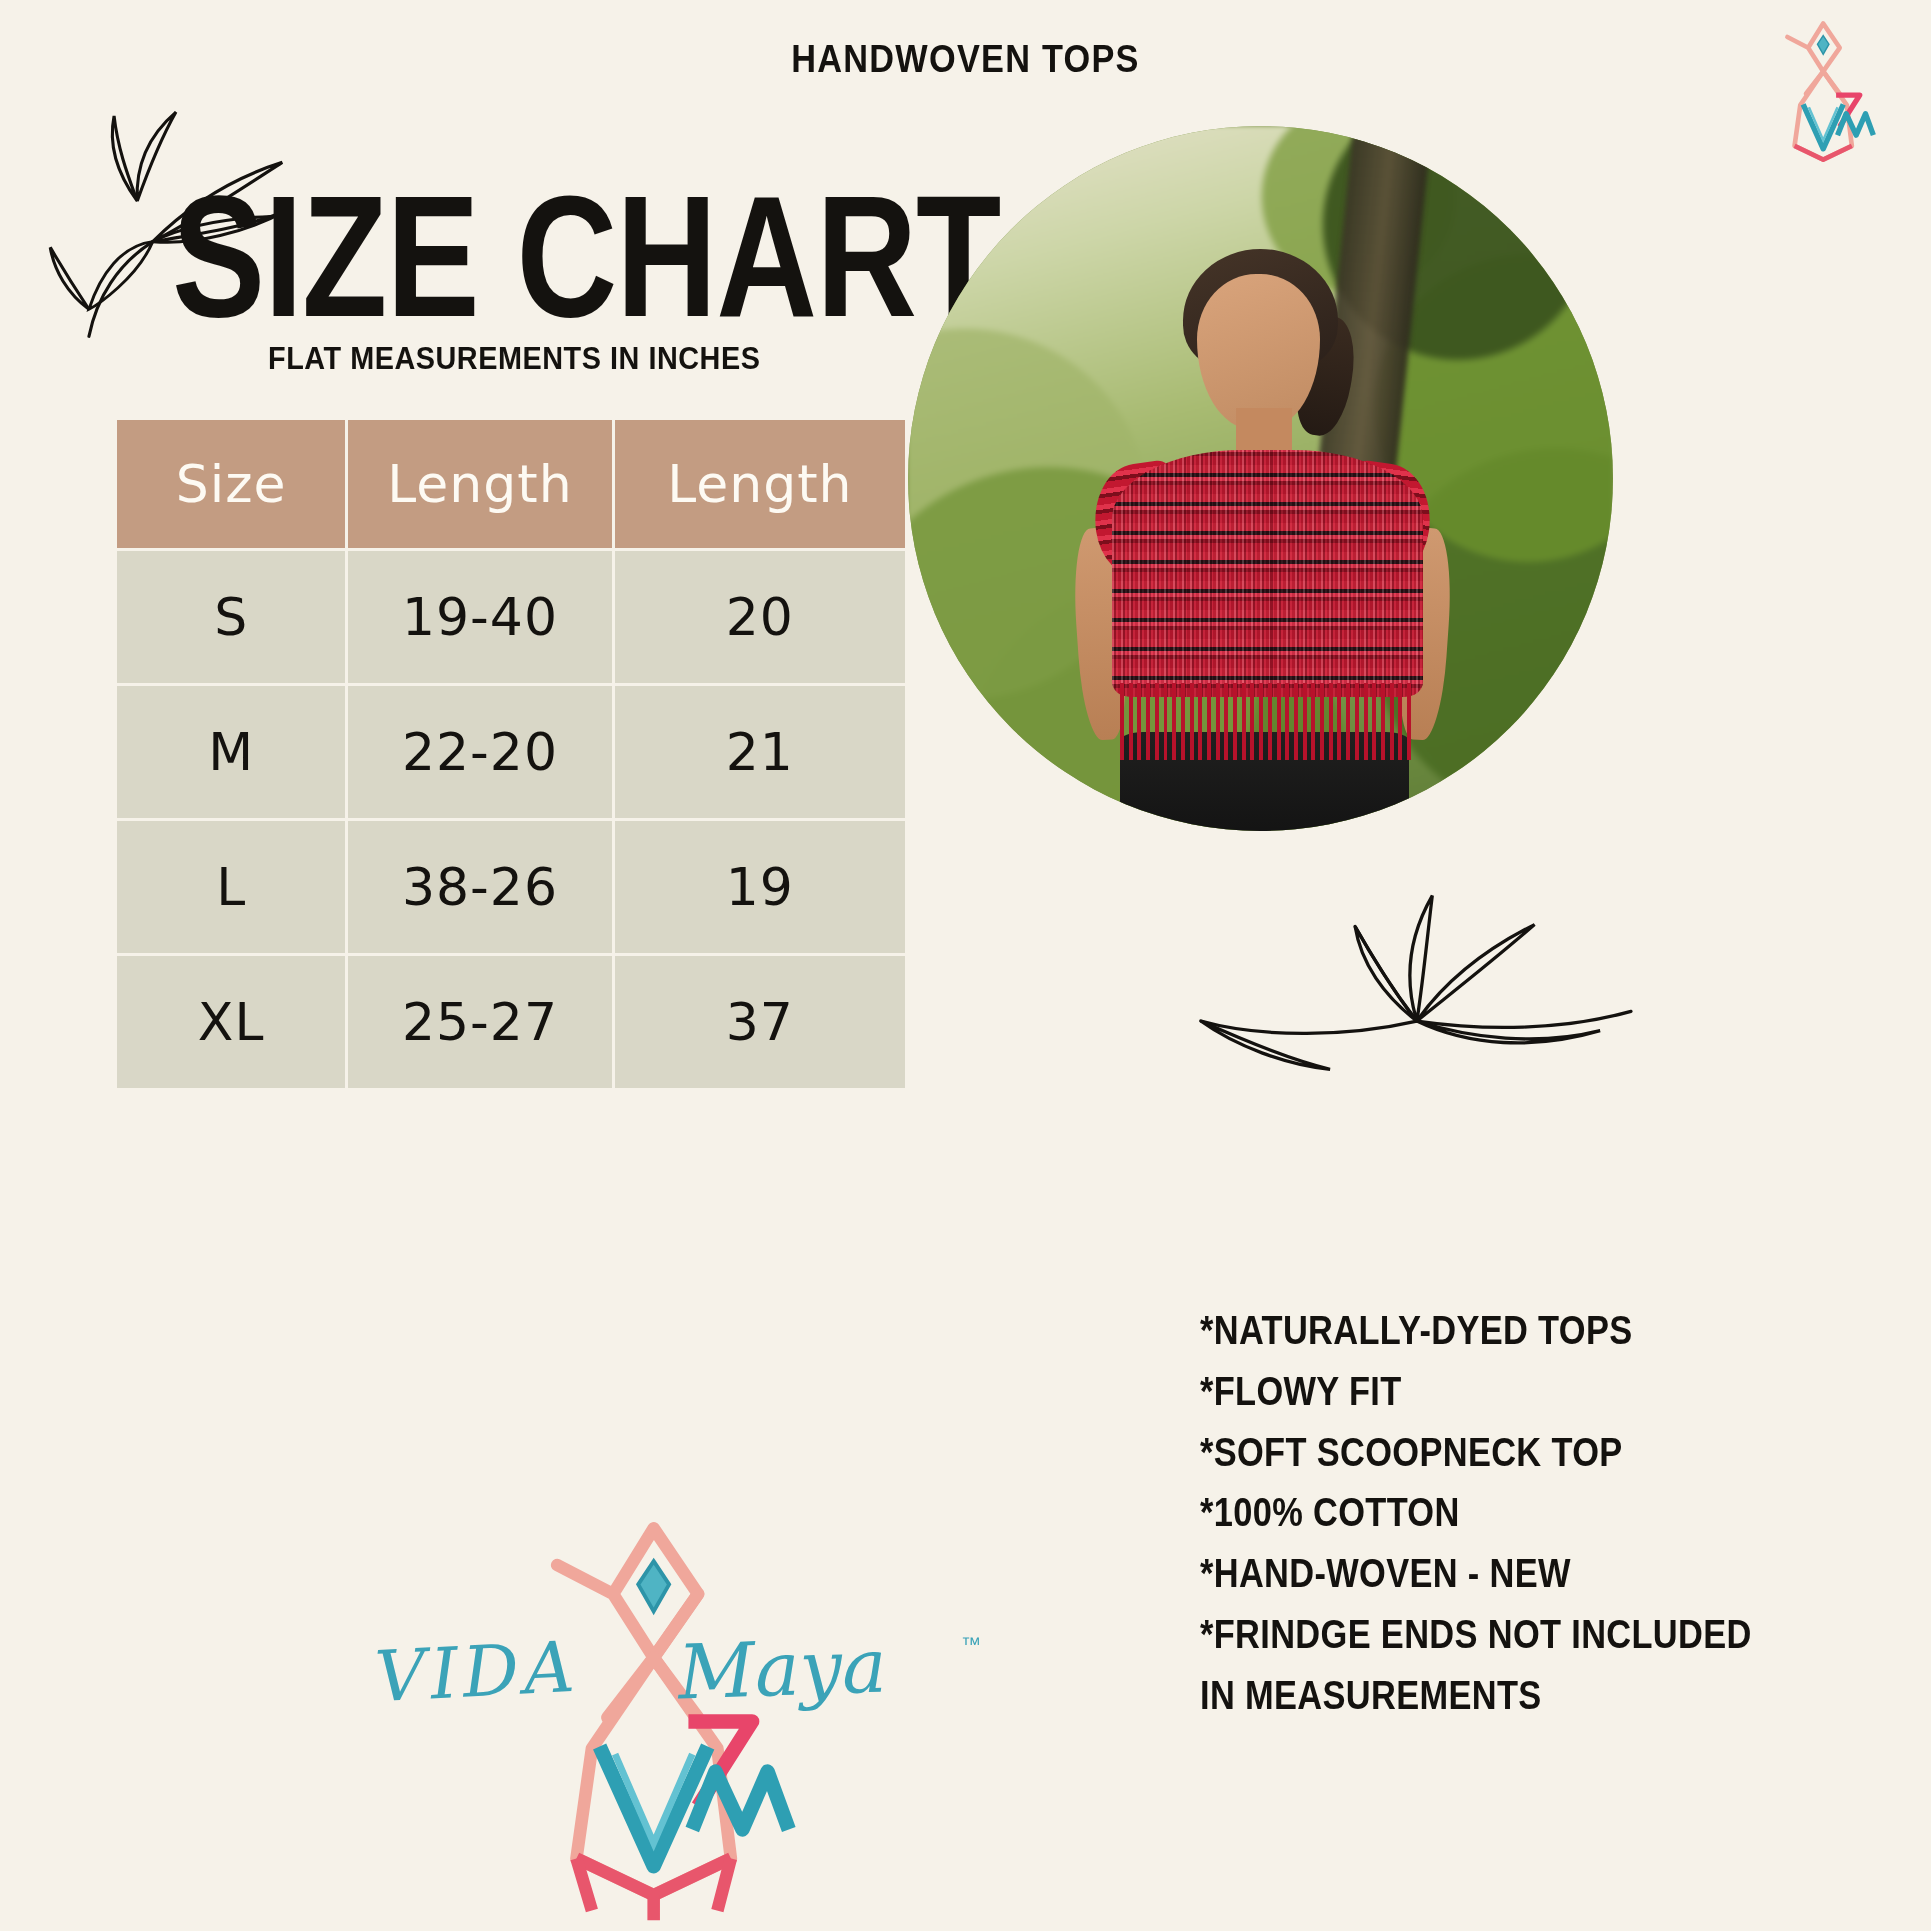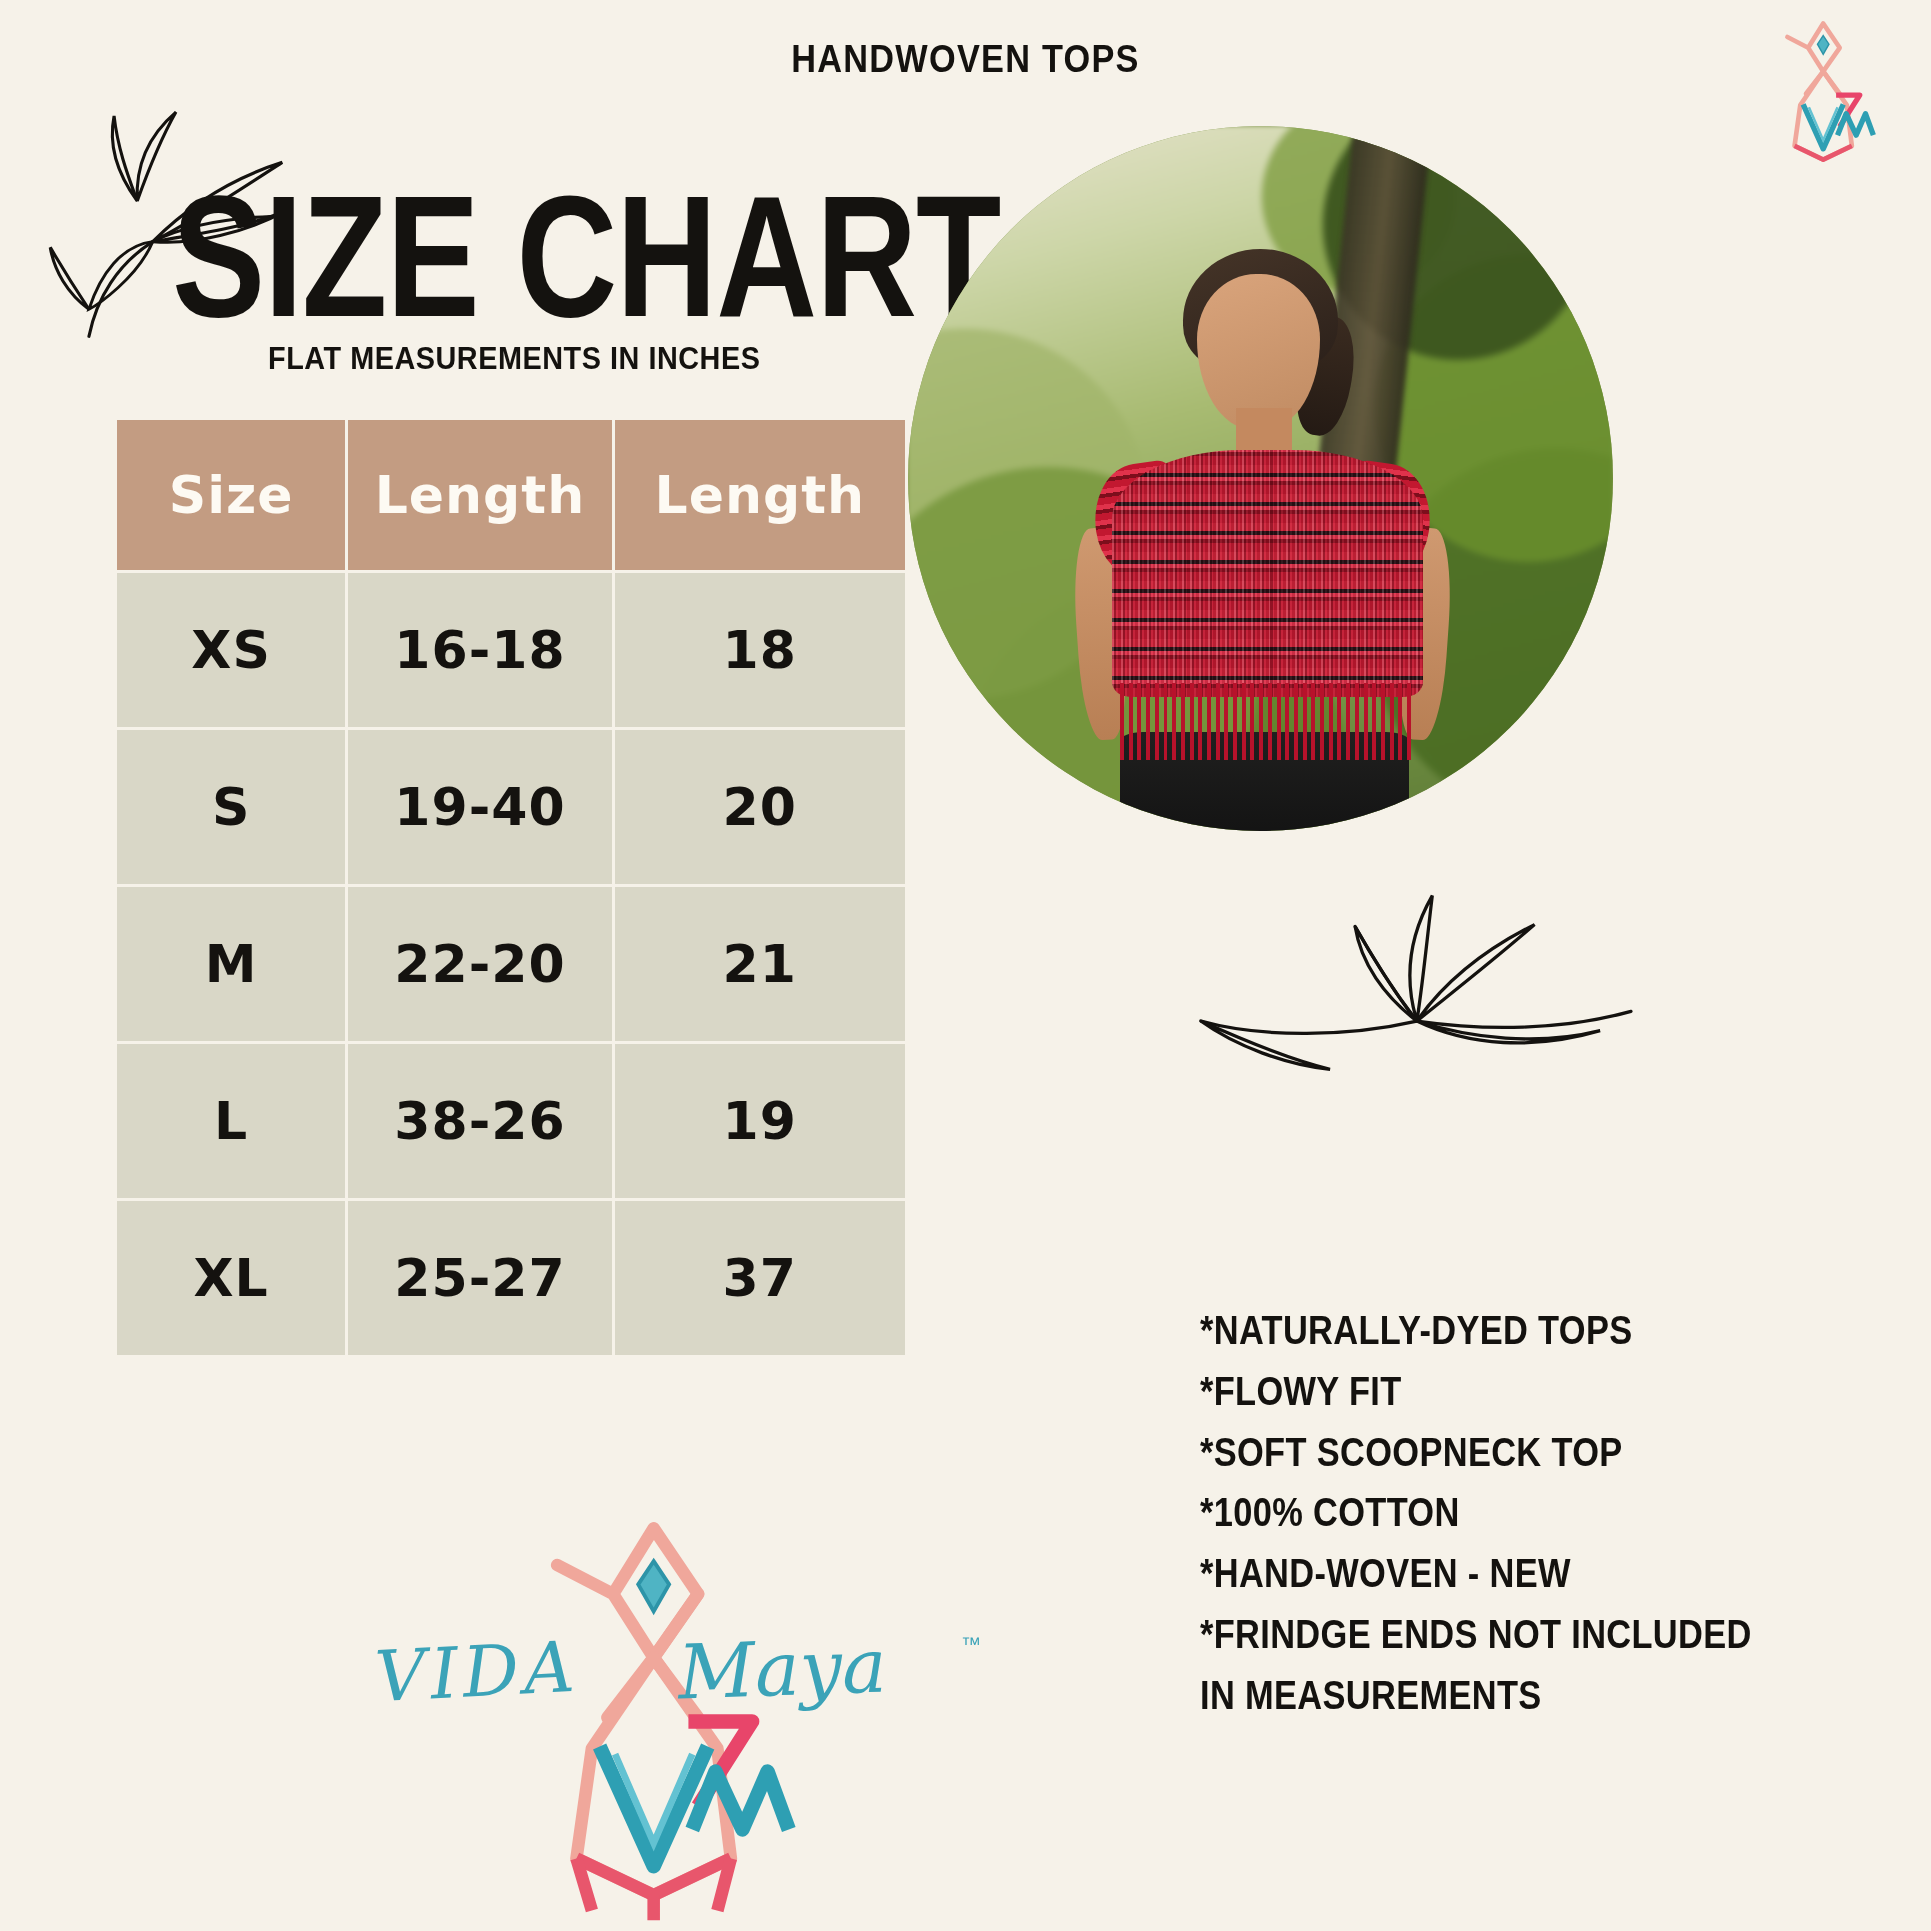--- a/index.html
+++ b/index.html
@@ -35,23 +35,23 @@
   }
   
   .size-table{
     position:absolute;left:114px;top:417px;
     width:794px;
     border-collapse:separate;border-spacing:3.9px;
     table-layout:fixed;
   }
   .size-table th,.size-table td{
     font-family:"DejaVu Sans", sans-serif;
-    font-weight:700;
+    font-weight:400;
     text-align:center;vertical-align:middle;
-    padding:18px;margin:0;
+    padding:7px;margin:0;
   }
   .size-table th{
     background:#c39c82;color:#fdfaf3;
     height:114px;font-size:52px;letter-spacing:1px;
   }
   .size-table td{
     background:#d9d7c7;color:#14120f;
     height:118px;font-size:52px;letter-spacing:1px;
   }
   .col-size{width:228px;}
@@ -226,25 +226,20 @@
       <col class="col-length">
   </colgroup>
   <thead>
     <tr>
       <th>Size</th>
       <th>Length</th>
       <th>Length</th>
     </tr>
   </thead>
   <tbody>
-    <tr>
-      <td>XS</td>
-      <td>16-18</td>
-      <td>18</td>
-    </tr>
     <tr>
       <td>S</td>
       <td>19-40</td>
       <td>20</td>
     </tr>
     <tr>
       <td>M</td>
       <td>22-20</td>
       <td>21</td>
     </tr>

